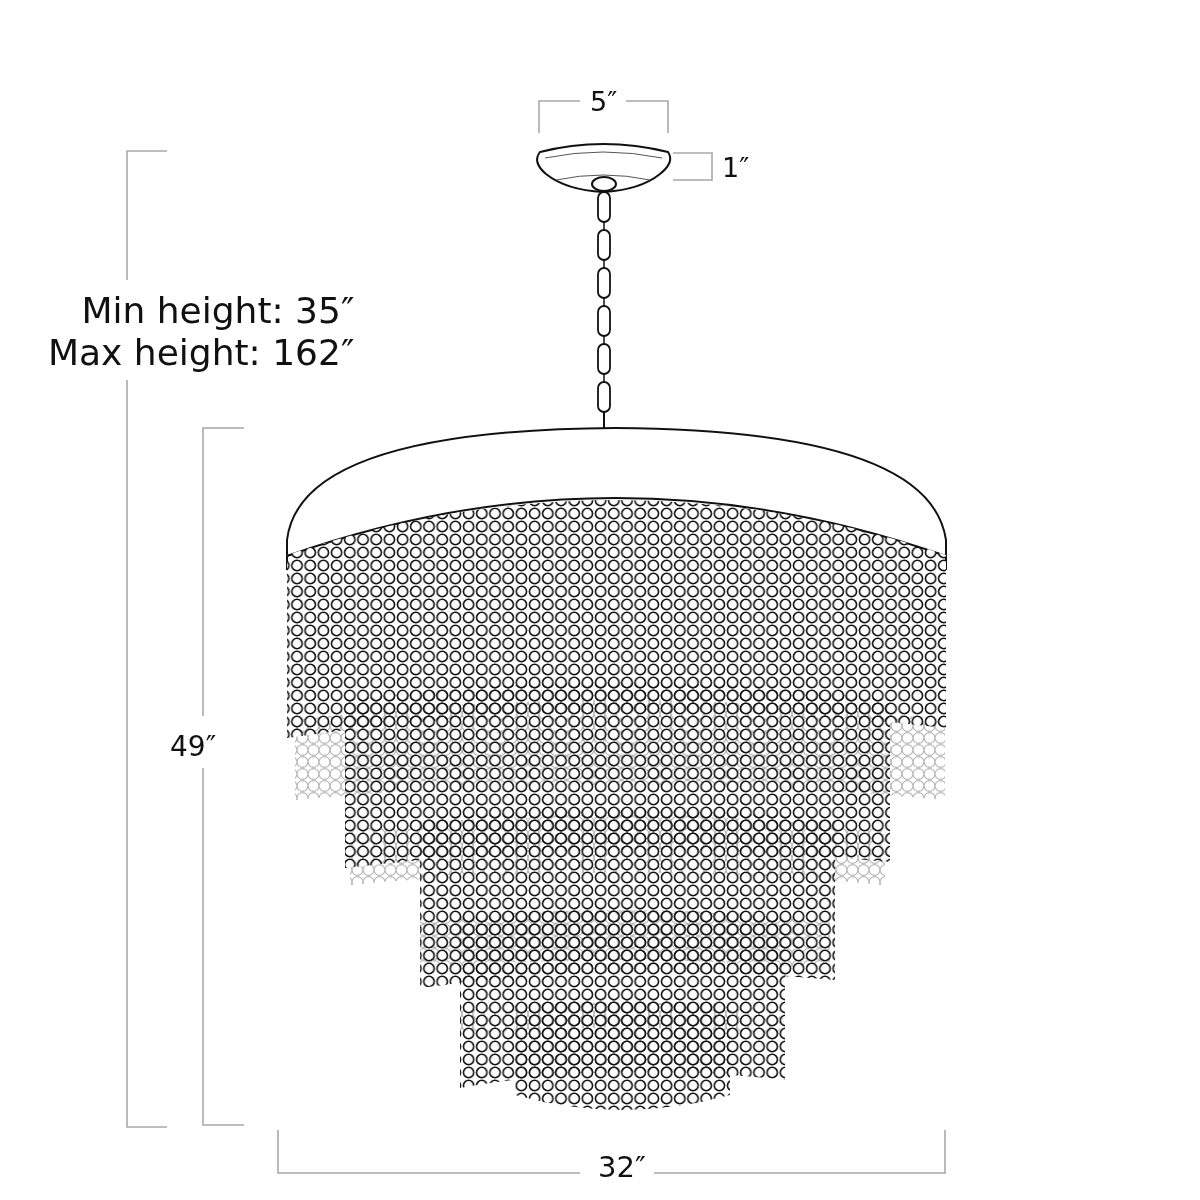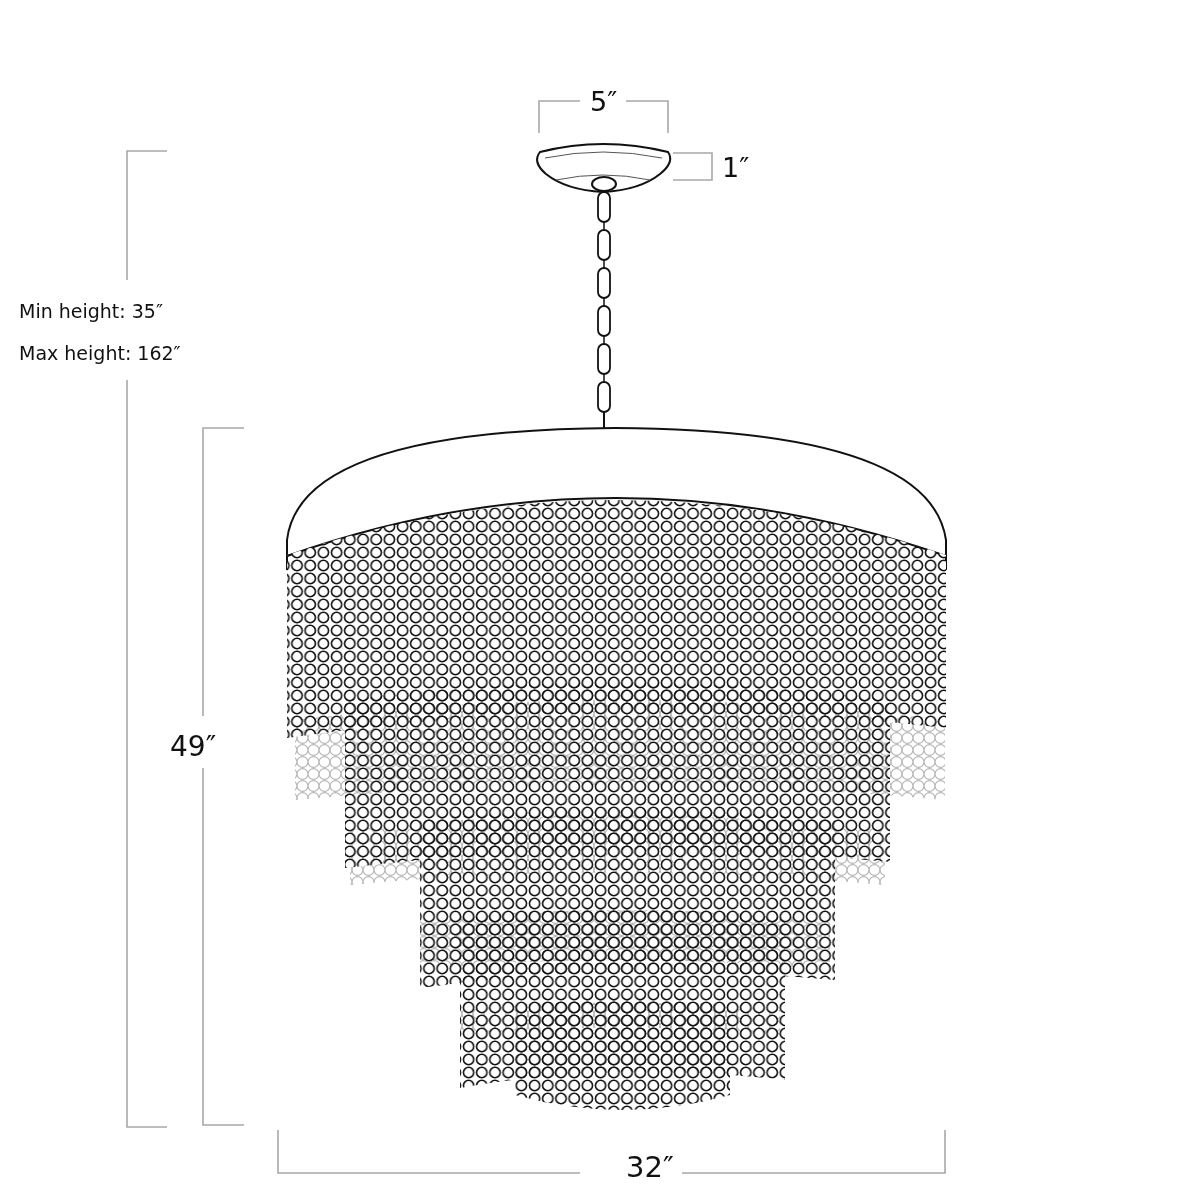--- a/index.html
+++ b/index.html
@@ -1,23 +1,23 @@
 <!DOCTYPE html>
 <html><head>
   <meta charset="utf-8">
   <style>
     html, body { margin: 0; padding: 0; background: #ffffff; }
     body { width: 1200px; height: 1200px; position: relative; overflow: hidden; font-family: "Liberation Sans", sans-serif; }
     .stage { position: absolute; left: 0; top: 0; width: 1200px; height: 1200px; }
     .label { position: absolute; color: #111; font-family: "DejaVu Sans", sans-serif; white-space: nowrap; background: #fff; }
     .lbl-5 { left: 586px; top: 86px; font-size: 27px; padding: 0 4px; }
     .lbl-1 { left: 722px; top: 152px; font-size: 27px; }
-    .lbl-minmax { left: 19px; top: 290px; font-size: 19px; line-height: 42px; background: transparent; }
+    .lbl-minmax { left: 48px; top: 290px; font-size: 36px; line-height: 42px; background: transparent; text-align: right; }
     .lbl-31 { left: 170px; top: 726px; font-size: 28px; padding: 4px 0; }
-    .lbl-32 { left: 618px; top: 1150px; font-size: 29px; padding: 0 8px; }
+    .lbl-32 { left: 590px; top: 1150px; font-size: 29px; padding: 0 8px; }
   </style>
 </head>
 <body>
 
 <div class="stage">
   <svg width="1200" height="1200" viewBox="0 0 1200 1200">
     <defs>
       <pattern id="beads" x="0" y="0" width="13.2" height="13" patternUnits="userSpaceOnUse">
         <circle cx="6.6" cy="6.5" r="5.2" fill="#fff" stroke="#111" stroke-width="1.6"></circle>
       </pattern>

